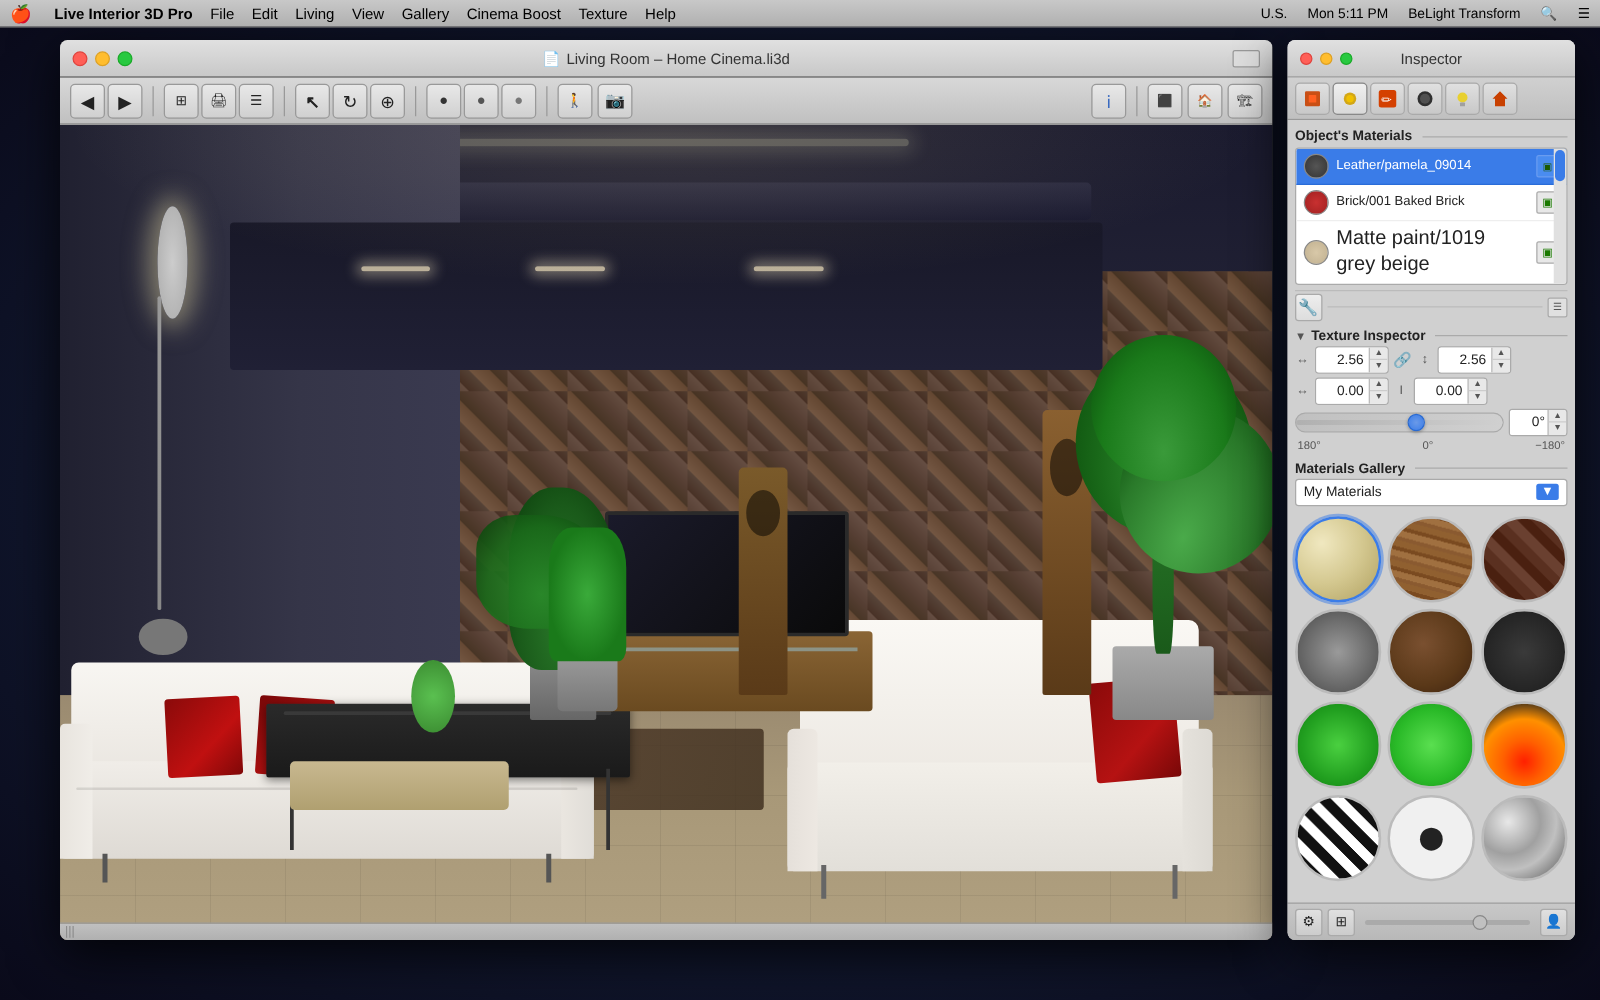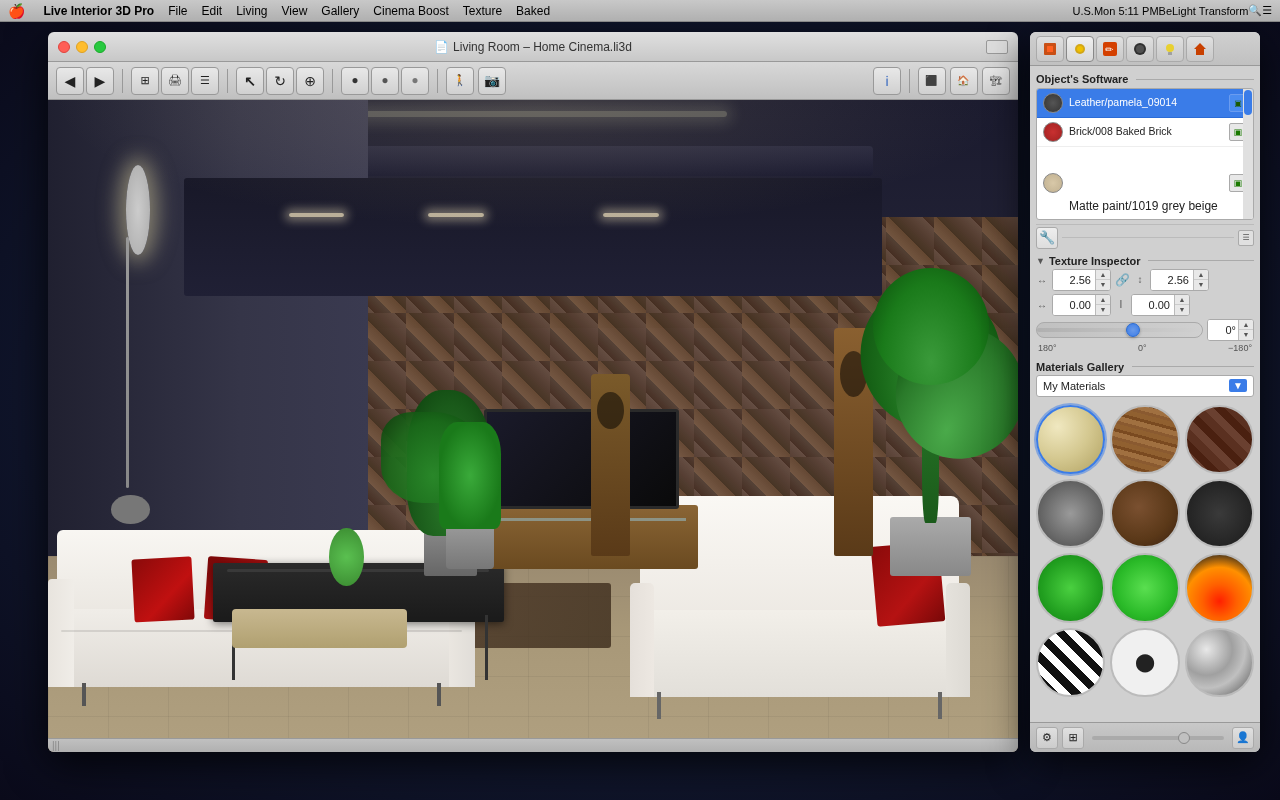--- a/index.html
+++ b/index.html
@@ -29,21 +29,21 @@
       position: absolute;
       top: 0; left: 0; z-index: 100;
     }
     .menubar .apple { font-size: 14px; margin-right: 4px; }
     .menubar .app-name { font-weight: 700; }
     .menubar .menu-item { cursor: default; font-size: 12px; }
     .menubar .right-side {
       margin-left: auto;
       display: flex;
       align-items: center;
-      gap: 0;
+      gap: 16px;
       font-size: 11px;
     }
 
     
     .desktop {
       position: absolute;
       top: 22px; left: 0;
       width: 1280px;
       height: 778px;
     }
@@ -352,21 +352,21 @@
 <div class="menubar">
   <span class="apple">🍎</span>
   <span class="app-name menu-item">Live Interior 3D Pro</span>
   <span class="menu-item">File</span>
   <span class="menu-item">Edit</span>
   <span class="menu-item">Living</span>
   <span class="menu-item">View</span>
   <span class="menu-item">Gallery</span>
   <span class="menu-item">Cinema Boost</span>
   <span class="menu-item">Texture</span>
-  <span class="menu-item">Baked</span>
+  <span class="menu-item">Help</span>
   <div class="right-side">
     <span>U.S.</span>
     <span>Mon 5:11 PM</span>
     <span>BeLight Transform</span>
     <span>🔍</span>
     <span>☰</span>
   </div>
 </div>
 
 <div class="desktop">
@@ -639,20 +639,26 @@
       </div>
 
       <div class="scroll-indicator">
         <span style="color:#888;font-size:10px;">|||</span>
       </div>
     </div>
   </div>
 
   <div class="inspector">
 
+    <div class="inspector-titlebar">
+      <div class="traffic-light traffic-close" style="width:10px;height:10px;"></div>
+      <div class="traffic-light traffic-min" style="width:10px;height:10px;"></div>
+      <div class="traffic-light traffic-max" style="width:10px;height:10px;"></div>
+      <span class="inspector-title-text">Inspector</span>
+    </div>
 
     <div class="inspector-tabs">
       <div class="inspector-tab">
         <svg width="16" height="16" viewBox="0 0 16 16" fill="none">
           <rect x="2" y="2" width="12" height="12" rx="1" fill="#c84000" opacity="0.9"></rect>
           <rect x="5" y="5" width="6" height="6" rx="0.5" fill="#ff6020"></rect>
         </svg>
       </div>
       <div class="inspector-tab active">
         <svg width="16" height="16" viewBox="0 0 16 16" fill="none">
@@ -682,45 +688,45 @@
         <svg width="16" height="16" viewBox="0 0 16 16" fill="none">
           <polygon points="8,2 14,8 12,8 12,14 4,14 4,8 2,8" fill="#c84000"></polygon>
         </svg>
       </div>
     </div>
 
     <div class="inspector-content">
 
       <div style="padding:4px 6px 0;">
         <div style="display:flex;align-items:center;gap:4px;padding:3px 0;font-size:11px;font-weight:600;color:#222;">
-          <span>Object's Software</span>
+          <span>Object's Materials</span>
           <div style="flex:1;height:1px;background:#aaa;margin-left:4px;"></div>
         </div>
 
         <div style="background:#fff;border:1px solid #aaa;border-radius:3px;overflow:hidden;position:relative;margin-bottom:4px;">
 
           <div style="display:flex;align-items:center;padding:4px 6px;gap:6px;background:#3a7ce8;border-bottom:1px solid #2a6cd8;">
             <div style="width:20px;height:20px;border-radius:50%;background:radial-gradient(circle,#555 0%,#333 100%);border:1px solid #888;flex-shrink:0;"></div>
             <span style="font-size:10.5px;color:#fff;flex:1;line-height:1.3;">Leather/pamela_09014</span>
             <div style="width:18px;height:18px;border:1px solid #6a9cf0;border-radius:2px;background:#4a8cf0;display:flex;align-items:center;justify-content:center;">
               <span style="font-size:8px;color:#1a5a00;">▣</span>
             </div>
           </div>
 
           <div style="display:flex;align-items:center;padding:4px 6px;gap:6px;border-bottom:1px solid #eee;">
             <div style="width:20px;height:20px;border-radius:50%;background:radial-gradient(circle,#c83030 0%,#a02020 100%);border:1px solid #888;flex-shrink:0;"></div>
-            <span style="font-size:10.5px;color:#222;flex:1;line-height:1.3;">Brick/008 Baked Brick</span>
+            <span style="font-size:10.5px;color:#222;flex:1;line-height:1.3;">Brick/001 Baked Brick</span>
             <div style="width:18px;height:18px;border:1px solid #aaa;border-radius:2px;background:#e8e8e8;display:flex;align-items:center;justify-content:center;">
               <span style="font-size:9px;color:#1a7a00;">▣</span>
             </div>
           </div>
 
           <div style="display:flex;align-items:center;padding:4px 6px;gap:6px;">
             <div style="width:20px;height:20px;border-radius:50%;background:radial-gradient(circle,#d8c8a8 0%,#c0b090 100%);border:1px solid #888;flex-shrink:0;"></div>
-            <span style="font-size:12px;color:#222;flex:1;line-height:1.3;margin-top:48px;">Matte paint/1019 grey beige</span>
+            <span style="font-size:16px;color:#222;flex:1;line-height:1.3;">Matte paint/1019 grey beige</span>
             <div style="width:18px;height:18px;border:1px solid #aaa;border-radius:2px;background:#e8e8e8;display:flex;align-items:center;justify-content:center;">
               <span style="font-size:9px;color:#1a7a00;">▣</span>
             </div>
           </div>
 
           <div style="position:absolute;right:0;top:0;width:10px;height:100%;background:#e0e0e0;">
             <div style="width:8px;height:25px;background:#3a7ce8;border-radius:4px;margin:1px auto;"></div>
           </div>
         </div>
 

